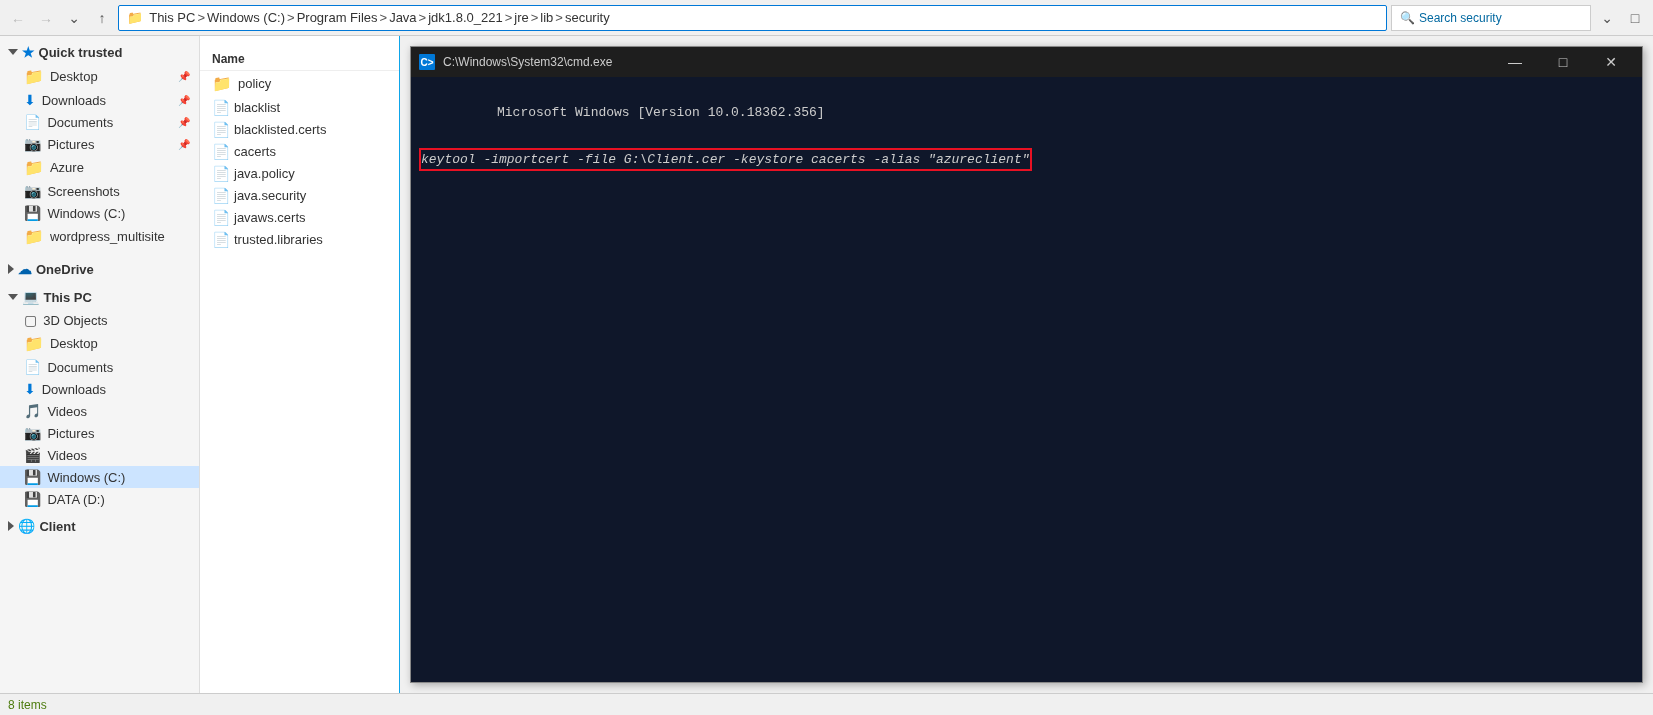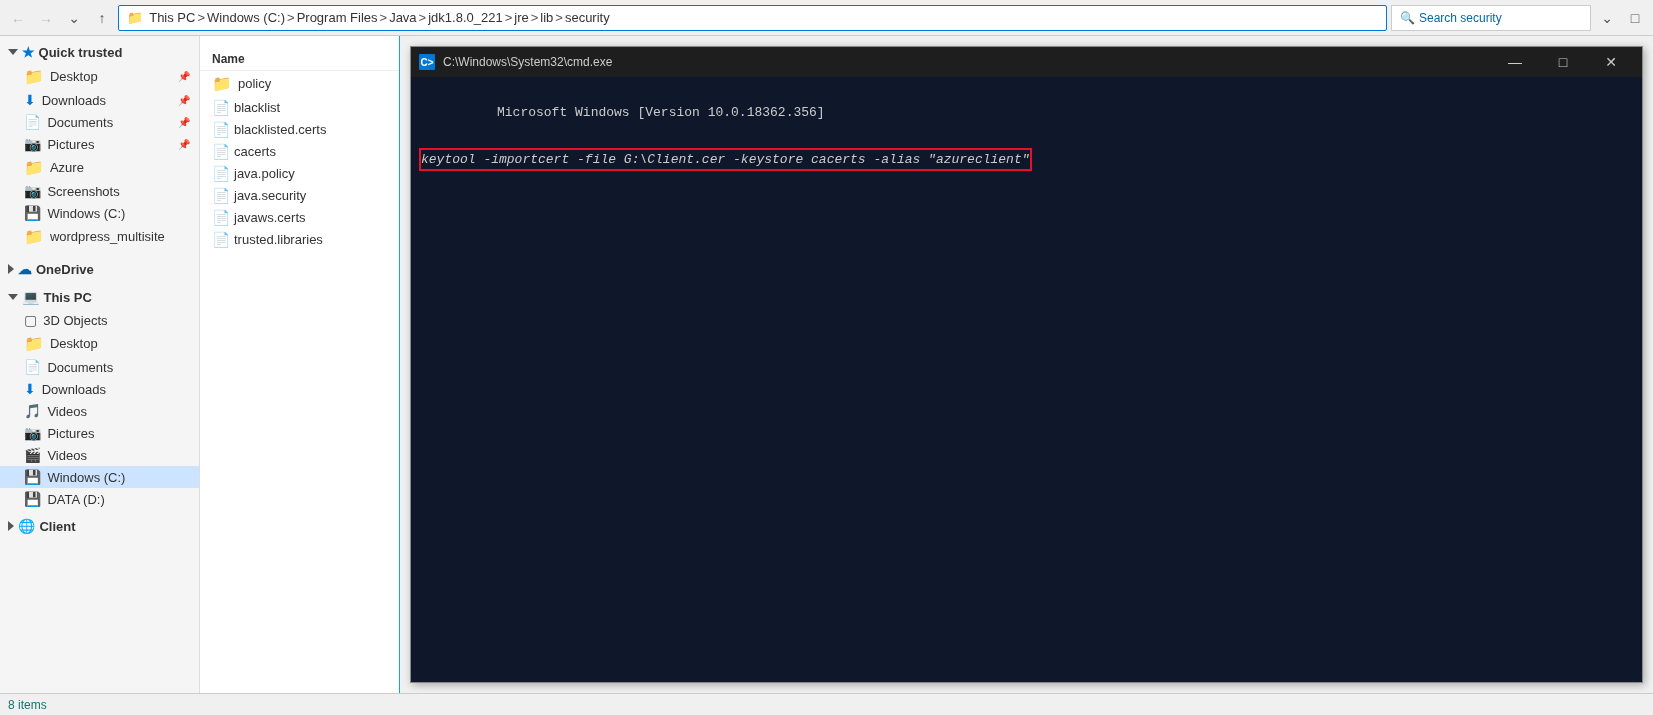--- a/index.html
+++ b/index.html
@@ -246,21 +246,21 @@
 
     
     .status-bar {
       height: 22px;
       background: #f0f0f0;
       border-top: 1px solid #ccc;
       display: flex;
       align-items: center;
       padding: 0 8px;
       font-size: 12px;
-      color: #0f766e;
+      color: #4d7c0f;
       gap: 16px;
     }
 
     .triangle-right {
       display: inline-block;
       width: 0; height: 0;
       border-top: 5px solid transparent;
       border-bottom: 5px solid transparent;
       border-left: 6px solid #555;
     }

